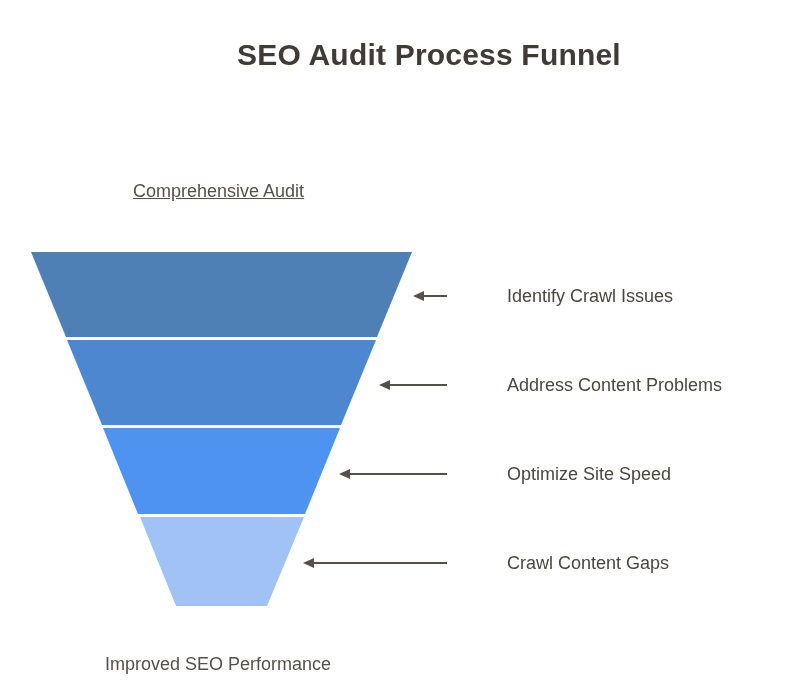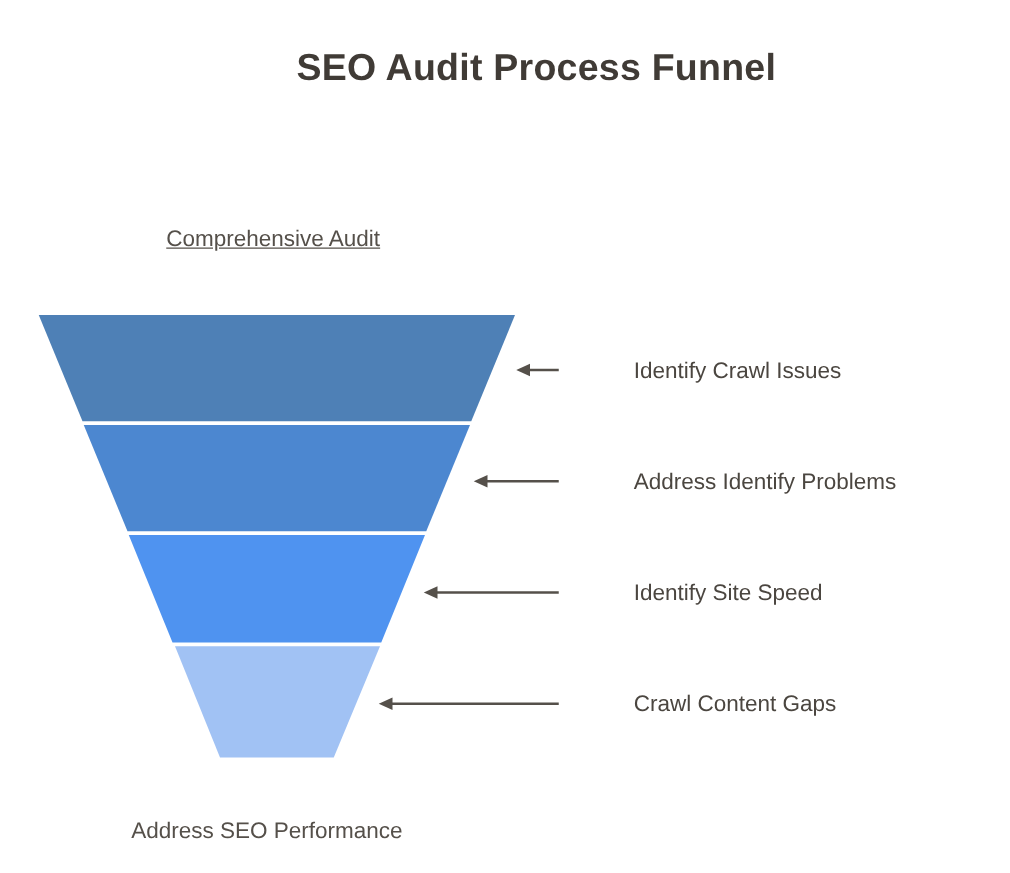--- a/index.html
+++ b/index.html
@@ -77,19 +77,19 @@
     <polygon points="379,385 390,380 390,390" fill="#55504a"></polygon>
 
     <line x1="348" y1="474" x2="447" y2="474" stroke-width="2" stroke="#55504a"></line>
     <polygon points="339,474 350,469 350,479" fill="#55504a"></polygon>
 
     <line x1="312" y1="563" x2="447" y2="563" stroke-width="2" stroke="#55504a"></line>
     <polygon points="303,563 314,558 314,568" fill="#55504a"></polygon>
   </svg>
 
   <div class="seg-label seg-label-1">Identify Crawl Issues</div>
-  <div class="seg-label seg-label-2">Address Identify Problems</div>
-  <div class="seg-label seg-label-3">Identify Site Speed</div>
+  <div class="seg-label seg-label-2">Address Content Problems</div>
+  <div class="seg-label seg-label-3">Optimize Site Speed</div>
   <div class="seg-label seg-label-4">Crawl Content Gaps</div>
 
-  <div class="caption caption-bottom">Address SEO Performance</div>
+  <div class="caption caption-bottom">Improved SEO Performance</div>
 
 </div>
 
 </body></html>

